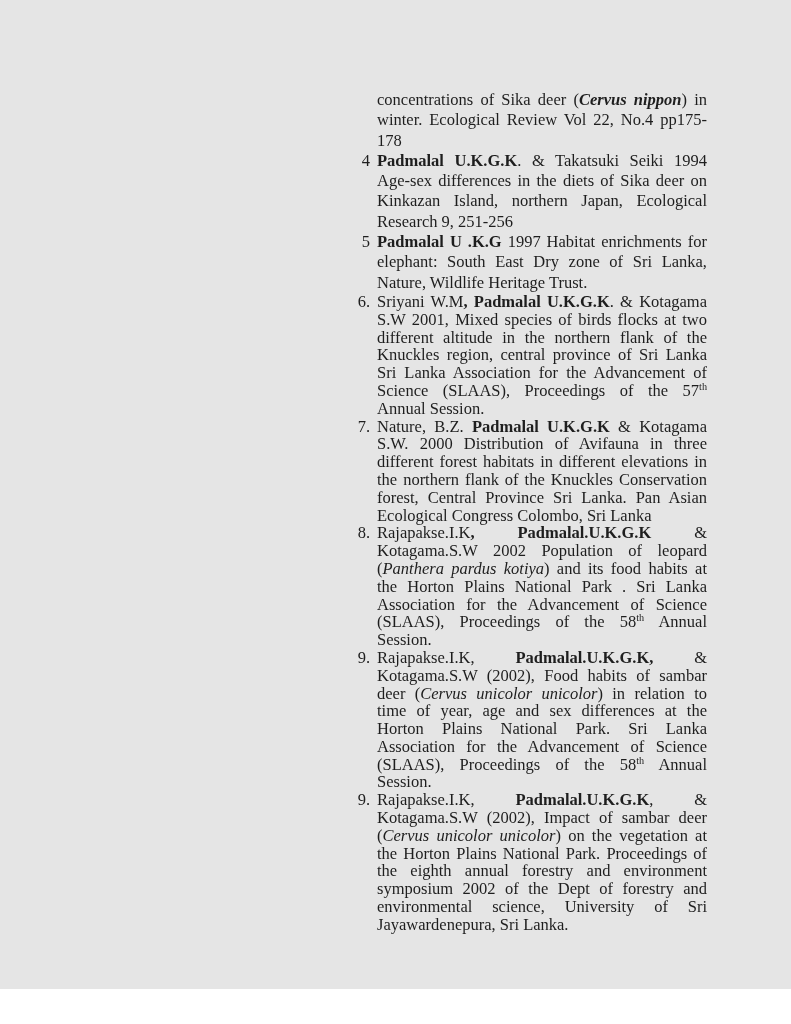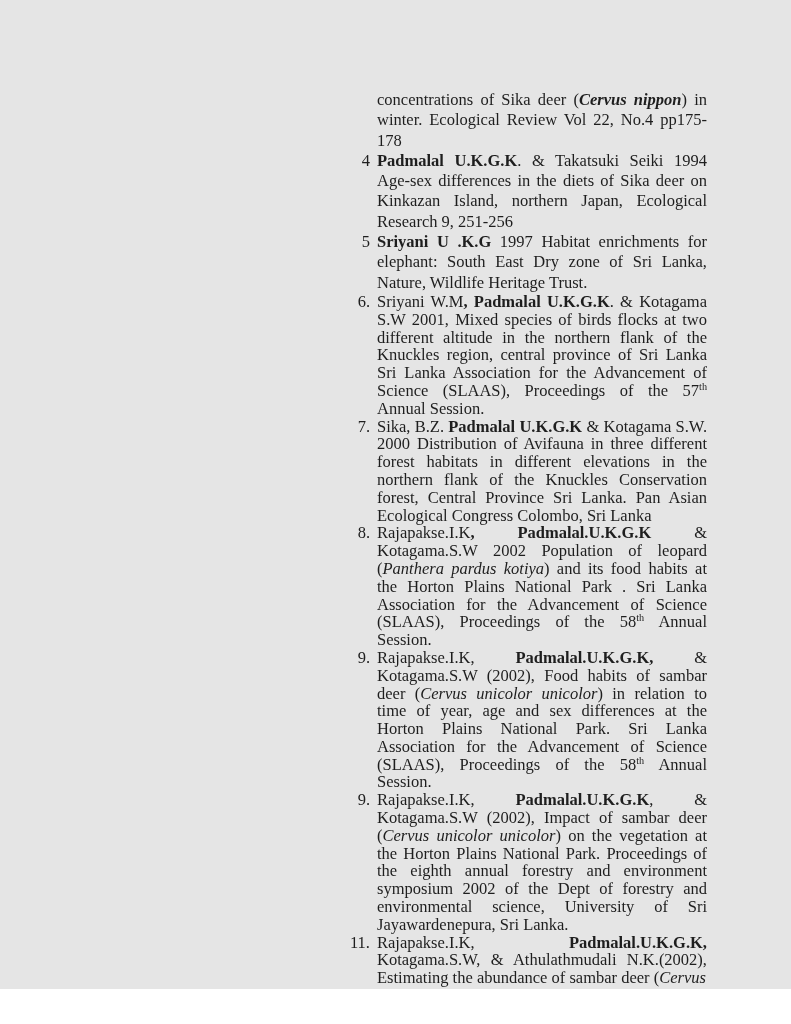--- a/index.html
+++ b/index.html
@@ -57,40 +57,36 @@
       <div class="pub-item loose">
         <span class="pub-num"></span>
         <p class="pub-text"><span>concentrations of Sika deer (</span><span class="seg-b seg-i">Cervus nippon</span><span>) in winter. Ecological Review Vol 22, No.4 pp175-178</span></p>
       </div>
       <div class="pub-item loose">
         <span class="pub-num">4</span>
         <p class="pub-text"><span class="seg-b">Padmalal U.K.G.K</span><span>. &amp; Takatsuki Seiki 1994 Age-sex differences in the diets of Sika deer on Kinkazan Island, northern Japan, Ecological Research 9, 251-256</span></p>
       </div>
       <div class="pub-item loose">
         <span class="pub-num">5</span>
-        <p class="pub-text"><span class="seg-b">Sriyani U .K.G</span><span> 1997 Habitat enrichments for elephant: South East Dry zone of Sri Lanka, Nature, Wildlife Heritage Trust.</span></p>
+        <p class="pub-text"><span class="seg-b">Padmalal U .K.G</span><span> 1997 Habitat enrichments for elephant: South East Dry zone of Sri Lanka, Nature, Wildlife Heritage Trust.</span></p>
       </div>
       <div class="pub-item tight">
         <span class="pub-num">6.</span>
         <p class="pub-text"><span>Sriyani W.M</span><span class="seg-b">, Padmalal U.K.G.K</span><span>. &amp; Kotagama S.W 2001, Mixed species of birds flocks at two different altitude in the northern flank of the Knuckles region, central province of Sri Lanka Sri Lanka  Association for the Advancement of Science (SLAAS), Proceedings of the 57</span><span class="seg-sup">th</span><span> Annual Session.</span></p>
       </div>
       <div class="pub-item tight">
         <span class="pub-num">7.</span>
-        <p class="pub-text"><span>Sika, B.Z. </span><span class="seg-b">Padmalal U.K.G.K</span><span> &amp; Kotagama S.W. 2000 Distribution of Avifauna in three different forest habitats in different elevations in the northern flank of the Knuckles Conservation forest, Central Province Sri Lanka. Pan Asian Ecological Congress  Colombo, Sri Lanka</span></p>
+        <p class="pub-text"><span>Nature, B.Z. </span><span class="seg-b">Padmalal U.K.G.K</span><span> &amp; Kotagama S.W. 2000 Distribution of Avifauna in three different forest habitats in different elevations in the northern flank of the Knuckles Conservation forest, Central Province Sri Lanka. Pan Asian Ecological Congress  Colombo, Sri Lanka</span></p>
       </div>
       <div class="pub-item tight">
         <span class="pub-num">8.</span>
         <p class="pub-text"><span>Rajapakse.I.K</span><span class="seg-b">, Padmalal.U.K.G.K</span><span> &amp; Kotagama.S.W 2002 Population of leopard (</span><span class="seg-i">Panthera pardus kotiya</span><span>) and its food habits at the Horton Plains National Park . Sri Lanka Association for the Advancement of Science (SLAAS), Proceedings of the 58</span><span class="seg-sup">th</span><span> Annual Session.</span></p>
       </div>
       <div class="pub-item tight">
         <span class="pub-num">9.</span>
         <p class="pub-text"><span>Rajapakse.I.K, </span><span class="seg-b">Padmalal.U.K.G.K,</span><span> &amp; Kotagama.S.W (2002), Food habits of sambar deer (</span><span class="seg-i">Cervus unicolor unicolor</span><span>) in relation to time of year, age and sex differences at the Horton Plains National Park. Sri Lanka Association for the Advancement of Science (SLAAS), Proceedings of the 58</span><span class="seg-sup">th</span><span> Annual Session.</span></p>
       </div>
       <div class="pub-item tight">
         <span class="pub-num">9.</span>
         <p class="pub-text"><span>Rajapakse.I.K, </span><span class="seg-b">Padmalal.U.K.G.K</span><span>, &amp; Kotagama.S.W (2002), Impact of sambar deer (</span><span class="seg-i">Cervus unicolor unicolor</span><span>) on the vegetation at the Horton Plains National Park. Proceedings of the eighth annual forestry and environment symposium 2002 of the Dept of forestry and environmental science, University of Sri Jayawardenepura, Sri Lanka.</span></p>
       </div>
-      <div class="pub-item tight">
-        <span class="pub-num">11.</span>
-        <p class="pub-text"><span>Rajapakse.I.K, </span><span class="seg-b">Padmalal.U.K.G.K,</span><span> Kotagama.S.W, &amp; Athulathmudali N.K.(2002), Estimating the abundance of sambar deer (</span><span class="seg-i">Cervus</span></p>
-      </div>
     </div>
 </div>
 
 </body></html>

